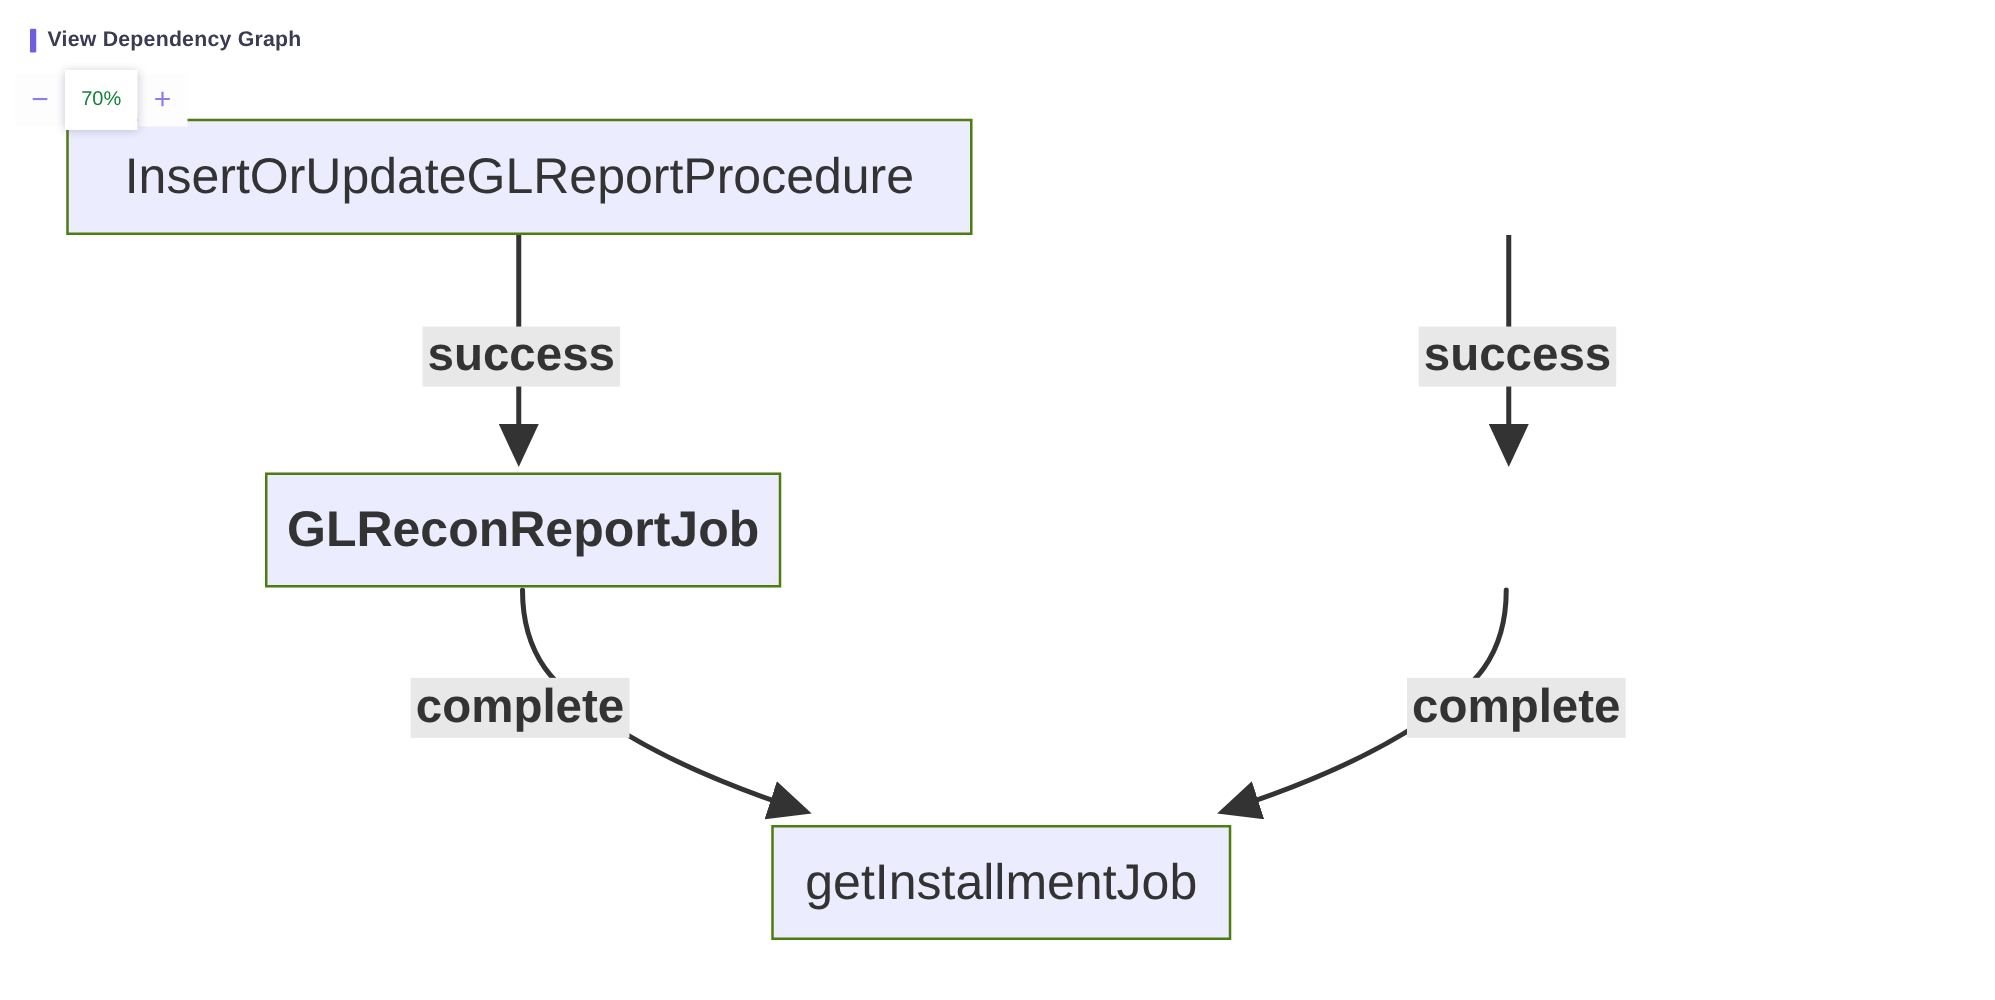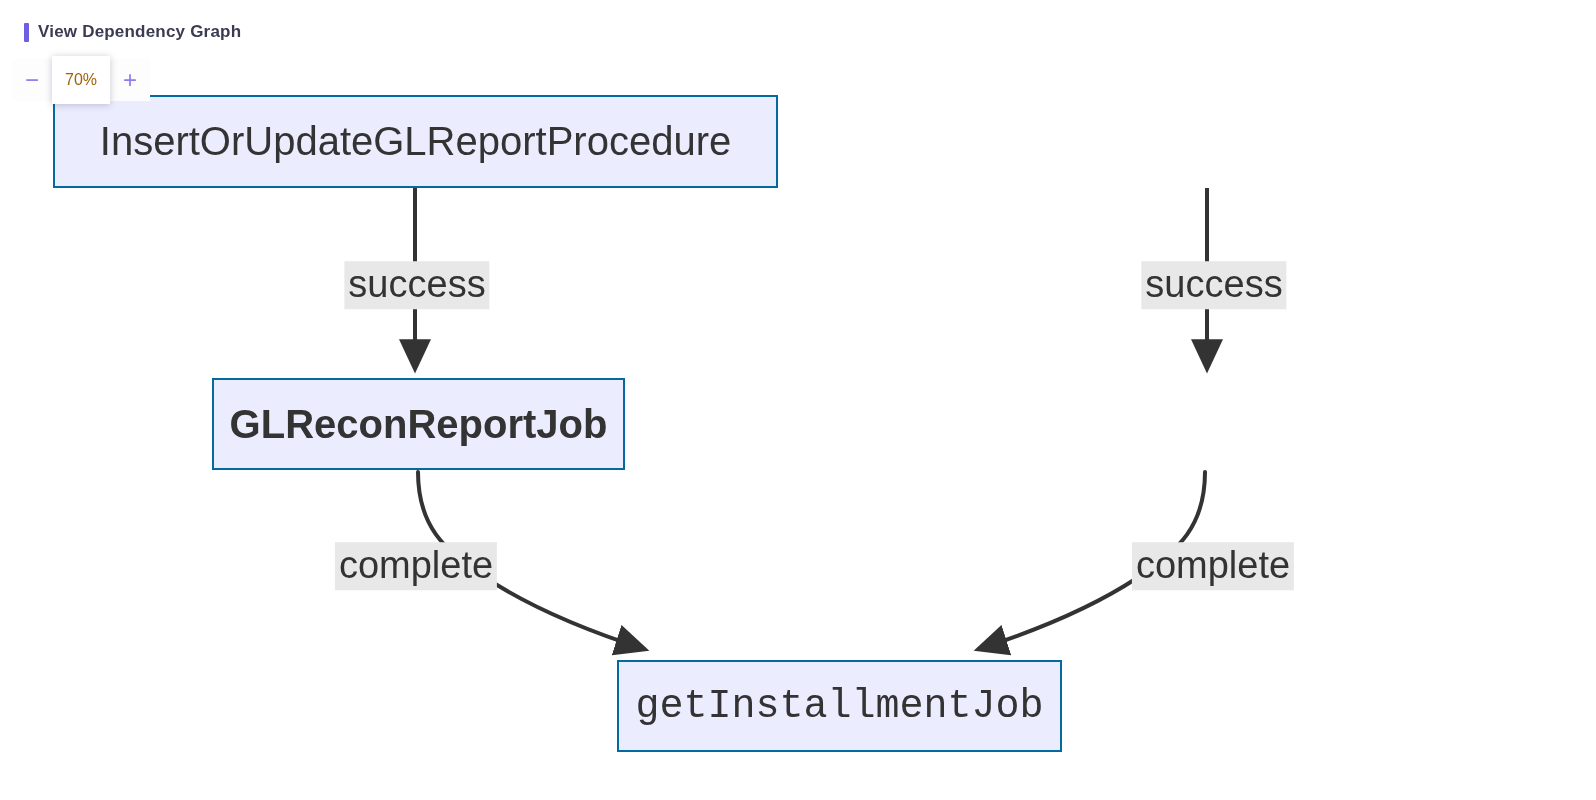--- a/index.html
+++ b/index.html
@@ -63,59 +63,60 @@
   }
   .zoom-value {
     width: 58px;
     height: 48px;
     background: #ffffff;
     box-shadow: 0 1px 7px rgba(60,60,90,0.28);
     display: flex;
     align-items: center;
     justify-content: center;
     font-size: 16px;
-    color: #a16207;
+    color: #15803d;
     z-index: 21;
   }
 
   
   .diagram-canvas {
     position: absolute;
     inset: 0;
     z-index: 1;
   }
   .edges-layer {
     position: absolute;
     left: 0;
     top: 0;
     z-index: 1;
   }
   .node {
     position: absolute;
     box-sizing: border-box;
     background: #ececff;
-    border: 2px solid #0369a1;
+    border: 2px solid #4d7c0f;
     color: #333333;
     display: flex;
     align-items: center;
     justify-content: center;
     font-size: 40px;
     white-space: nowrap;
     z-index: 3;
   }
   .edge-label {
     position: absolute;
     transform: translate(-50%, -50%);
     background: #e8e8e8;
     color: #333333;
     font-size: 38px;
     line-height: 1.25;
     padding: 0 4px;
     white-space: nowrap;
     z-index: 2;
+    font-weight: bold;
   }
 </style>
 </head>
 <body>
 
 <div class="stage">
 
   <div class="page-header">
     <div class="accent-bar"></div>
     <div class="page-title">View Dependency Graph</div>
@@ -141,16 +142,16 @@
       <path d="M1205,472 C1205,525 1180,550 1137,578 C1093,607 1038,630 979,649" fill="none" stroke="#333333" stroke-width="4" stroke-linecap="round" marker-end="url(#arrowhead)"></path>
     </svg>
 
     <div class="edge-label" style="left:417px; top:285px;">success</div>
     <div class="edge-label" style="left:1214px; top:285px;">success</div>
     <div class="edge-label" style="left:416px; top:566px;">complete</div>
     <div class="edge-label" style="left:1213px; top:566px;">complete</div>
 
     <div class="node" style="left:53px; top:95px; width:725px; height:93px;">InsertOrUpdateGLReportProcedure</div>
     <div class="node" style="left:212px; top:378px; width:413px; height:92px;font-weight:bold;">GLReconReportJob</div>
-    <div class="node" style="left:617px; top:660px; width:445px; height:92px;font-family:Liberation Mono, monospace;">getInstallmentJob</div>
+    <div class="node" style="left:617px; top:660px; width:368px; height:92px;">getInstallmentJob</div>
 
   </div>
 </div>
 
 </body></html>

